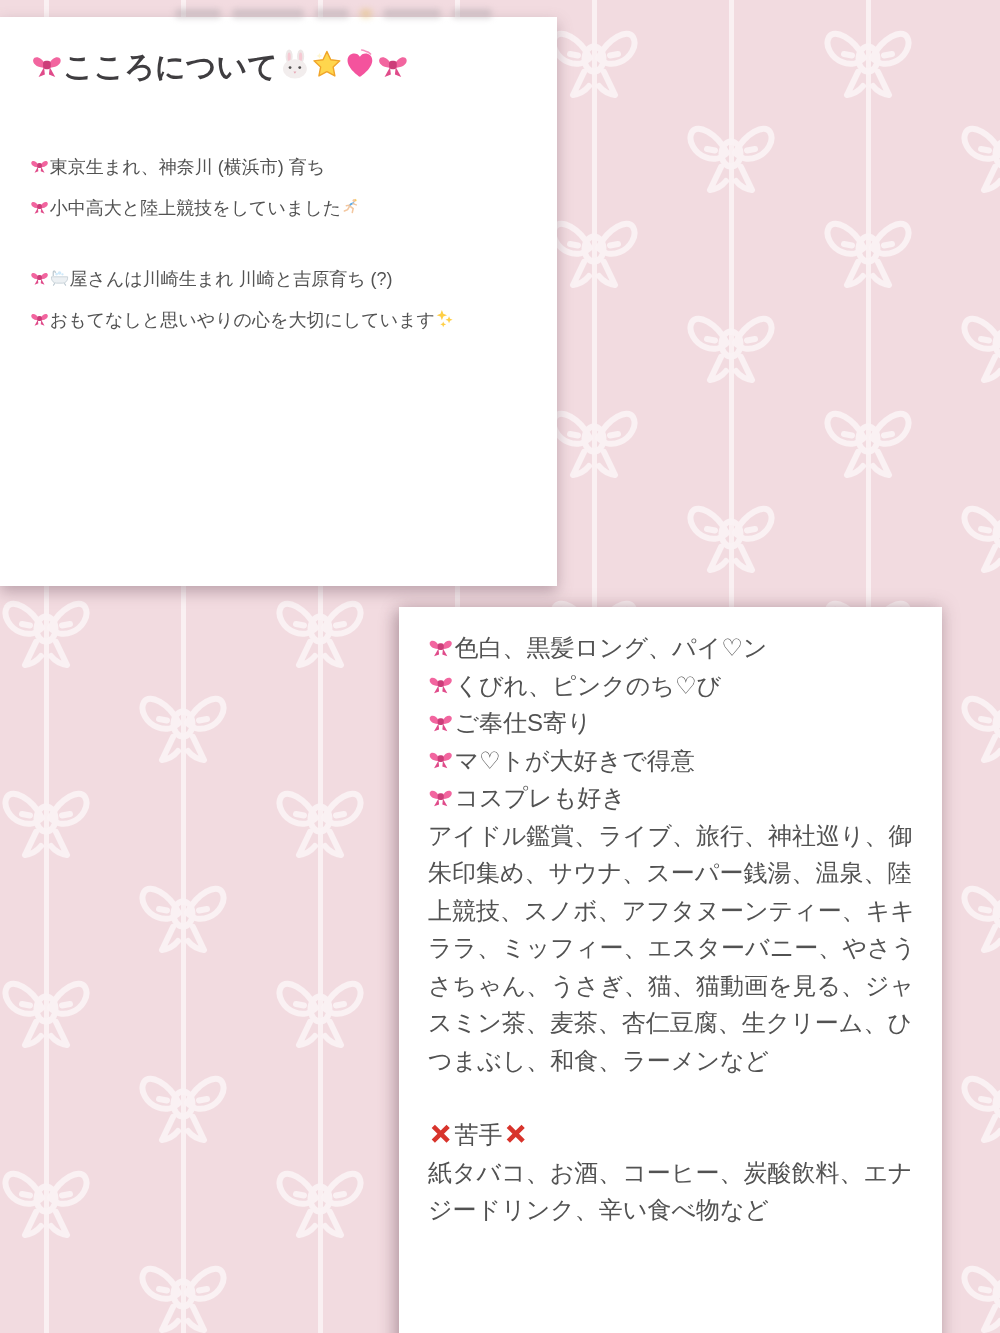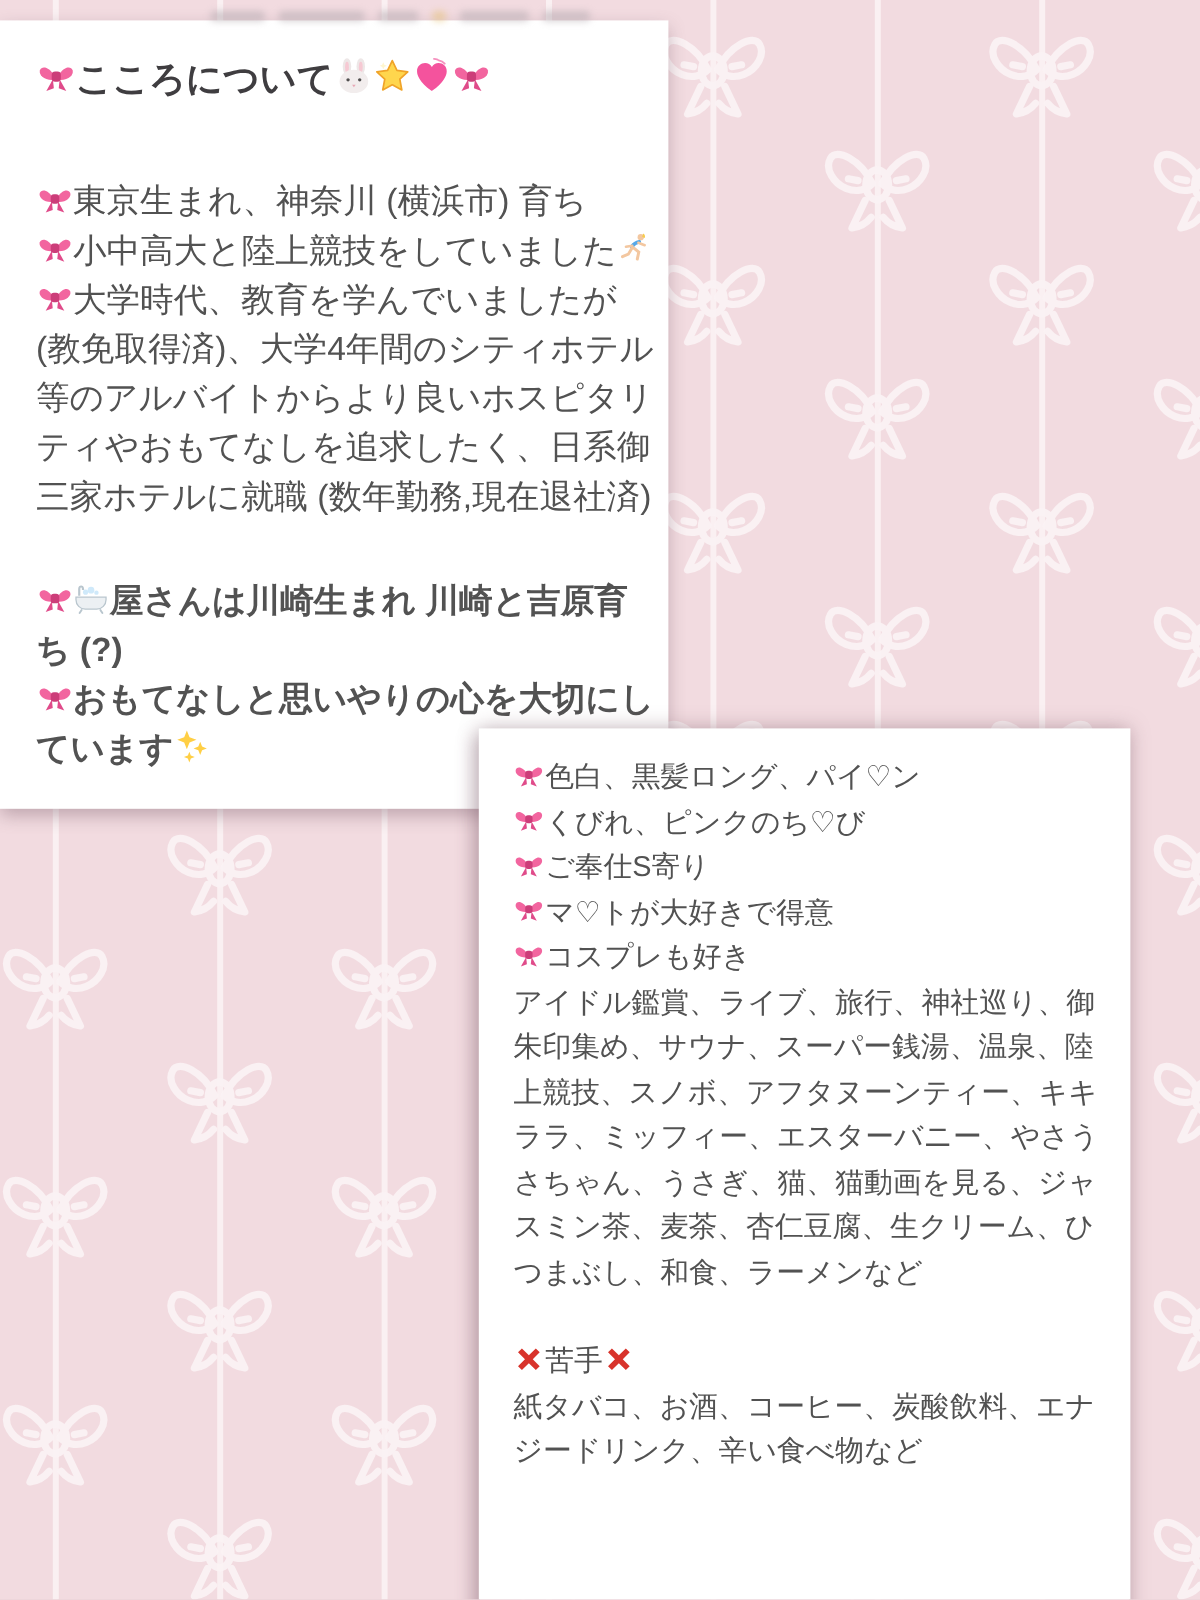--- a/index.html
+++ b/index.html
@@ -16,39 +16,39 @@
   .bg .bow{position:absolute;width:96px;height:84px;opacity:.92;}
   .bg .bow svg{width:100%;height:100%;display:block;}
   
   .card{
     position:absolute;z-index:1;
     background:var(--card,#fff);
     color:var(--text,#525252);
     box-sizing:border-box;
   }
   .card-about{
-    left:0;top:17px;width:557px;height:657px;
+    left:0;top:17px;width:557px;height:569px;
     padding:28px 6px 0 30px;
     box-shadow:0 6px 14px rgba(125,95,108,.45);
     z-index:1;
   }
   .card-details{
     left:399px;top:607px;width:543px;height:770px;
     padding:22px 24px 0 29px;
     box-shadow:0 0 16px rgba(125,95,108,.40), -6px 6px 14px rgba(125,95,108,.28);
     z-index:2;
   }
   .card-about h1{
     margin:0 0 58px 0;
     font-size:30px;line-height:44px;font-weight:700;
     color:var(--title,#3f3d40);
     white-space:nowrap;
   }
-  .card-about p{margin:0;font-size:28px;line-height:41px;}
-  .group2{margin-top:46px;font-weight:bold;}
+  .card-about p{margin:0;font-size:18px;line-height:41px;}
+  .group2{margin-top:30px;}
   .card-details p{margin:0;font-size:24px;line-height:37.5px;}
   .card-details h2{
     margin:37px 0 0 0;
     font-size:24px;line-height:37.5px;font-weight:400;
     color:var(--text,#525252);
   }
   .jp{word-break:break-all;overflow-wrap:anywhere;}
   
   .emo{display:inline-block;width:1.06em;height:1.06em;vertical-align:-0.14em;margin:0 .02em;}
   .emo svg{width:100%;height:100%;display:block;}
@@ -677,27 +677,20 @@
               <path fill="#E04B8A" d="M14.8 20.5 8.6 31.6l7.1-2.6z"></path>
               <path fill="#E04B8A" d="m21.2 20.5 6.2 11.1-7.1-2.6z"></path>
               <rect x="13.7" y="13.2" width="8.6" height="9.6" rx="3.2" fill="#CC3D79"></rect>
             </svg></span>小中高大と陸上競技をしていました<span class="emo"><svg viewBox="0 0 36 36">
               <circle cx="23" cy="6.8" r="3.2" fill="#F3C7A0"></circle>
               <path fill="#F7CC4F" d="M25.5 3.2c1.6.9 2.3 2.9 1.6 4.6l-2.8-1.4z"></path>
               <path fill="none" stroke="#56A8E8" stroke-width="3.6" stroke-linecap="round" d="M21.5 11.5c-3.2.6-5.8 2.4-7.6 5"></path>
               <path fill="none" stroke="#F3C7A0" stroke-width="2.5" stroke-linecap="round" d="m20.5 12.5 6.5 2.5M14.5 15.5l-6.5 1"></path>
               <path fill="none" stroke="#F3C7A0" stroke-width="3" stroke-linecap="round" d="m15.5 17.5 5.5 4.5-1.5 7M13.9 18.2 10.5 24l-6 2.5"></path>
             </svg></span></p>
-        <p class="jp"><span class="emo"><svg viewBox="0 0 36 36">
-              <path fill="#F2659F" d="M16.2 17.5C11.5 8.5 4.2 7.6 2.6 12c-1.5 4.4 4.4 10 13.4 9z"></path>
-              <path fill="#F2659F" d="M19.8 17.5c4.7-9 12-9.9 13.6-5.5 1.5 4.4-4.4 10-13.4 9z"></path>
-              <path fill="#E04B8A" d="M14.8 20.5 8.6 31.6l7.1-2.6z"></path>
-              <path fill="#E04B8A" d="m21.2 20.5 6.2 11.1-7.1-2.6z"></path>
-              <rect x="13.7" y="13.2" width="8.6" height="9.6" rx="3.2" fill="#CC3D79"></rect>
-            </svg></span>大学時代、教育を学んでいましたが (教免取得済)、大学4年間のシティホテル等のアルバイトからより良いホスピタリティやおもてなしを追求したく、日系御三家ホテルに就職 (数年勤務,現在退社済)</p>
       </div>
     <div id="about-extra" class="group2">
         <p class="jp"><span class="emo"><svg viewBox="0 0 36 36">
               <path fill="#F2659F" d="M16.2 17.5C11.5 8.5 4.2 7.6 2.6 12c-1.5 4.4 4.4 10 13.4 9z"></path>
               <path fill="#F2659F" d="M19.8 17.5c4.7-9 12-9.9 13.6-5.5 1.5 4.4-4.4 10-13.4 9z"></path>
               <path fill="#E04B8A" d="M14.8 20.5 8.6 31.6l7.1-2.6z"></path>
               <path fill="#E04B8A" d="m21.2 20.5 6.2 11.1-7.1-2.6z"></path>
               <rect x="13.7" y="13.2" width="8.6" height="9.6" rx="3.2" fill="#CC3D79"></rect>
             </svg></span><span class="emo"><svg viewBox="0 0 36 36">
               <circle cx="12.5" cy="11.5" r="2.6" fill="#CFE9FA"></circle>

